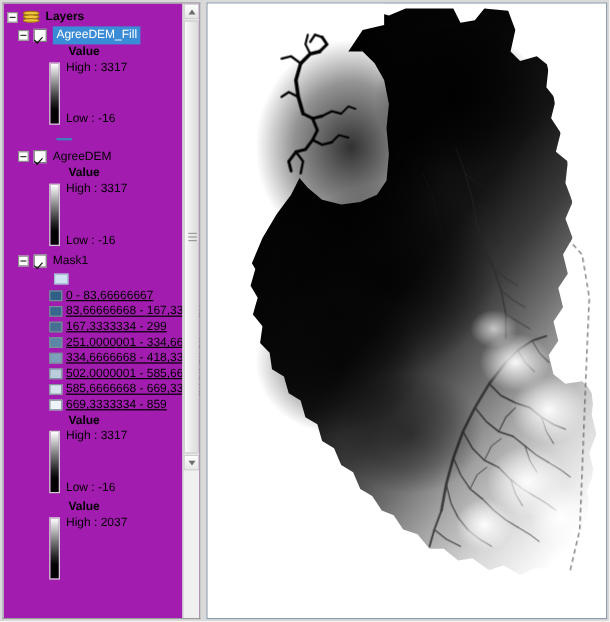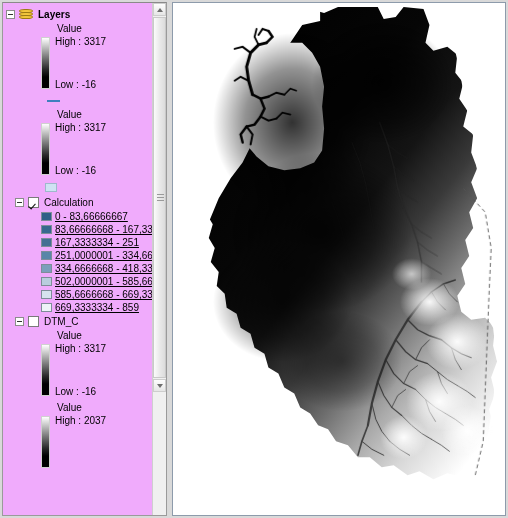--- a/index.html
+++ b/index.html
@@ -25,21 +25,21 @@
     background: #ffffff;
     border: 1px solid #9a9a9a;
     border-top-color: #8a8a8a;
     overflow: hidden;
   }
   #toc-scrollarea {
     position: absolute;
     left: 0; top: 0;
     width: 176px; height: 100%;
     overflow: hidden;
-    background: #f0abfc;
+    background: #a21caf;
     padding-top: 3px;
   }
 
   .row {
     display: flex;
     align-items: center;
     height: 15px;
     white-space: nowrap;
     font-size: 10px;
     color: #000000;
@@ -140,20 +140,21 @@
     height: 54px;
     font-size: 10px;
   }
   .ramp-labels span { line-height: 11px; }
 
   .value-row {
     padding-left: 54px;
     height: 14px;
     font-size: 10px;
     line-height: 14px;
+    font-weight: bold;
   }
 
   
   .class-row {
     display: flex;
     align-items: center;
     height: 13px;
     padding-left: 38px;
     font-size: 10px;
     white-space: nowrap;
@@ -247,62 +248,72 @@
       <div class="row root-row">
         <span class="expander"></span>
         <span class="layers-icon">
             <i></i>
             <i></i>
             <i></i>
           </span>
         <span class="root-label">Layers</span>
       </div>
 
+      <div class="row ind1">
+        <span class="expander"></span>
+        <span class="cbox checked"></span>
+        <span class="lname selected">AgreeDEM_Fill</span>
+      </div>
       <div class="row value-row">Value</div>
       <div class="ramp-block">
         <span class="ramp"></span>
         <span class="ramp-labels">
           <span>High : 3317</span>
           <span>Low : -16</span>
         </span>
       </div>
 
       <div class="line-sym-row">
         <span class="line-sym"></span>
       </div>
 
+      <div class="row ind1">
+        <span class="expander"></span>
+        <span class="cbox checked"></span>
+        <span class="lname">AgreeDEM</span>
+      </div>
       <div class="row value-row">Value</div>
       <div class="ramp-block">
         <span class="ramp"></span>
         <span class="ramp-labels">
           <span>High : 3317</span>
           <span>Low : -16</span>
         </span>
       </div>
 
-      <div class="mask-row">
-        <span class="mask-sq"></span>
-      </div>
-
       <div class="row ind1">
         <span class="expander"></span>
         <span class="cbox checked"></span>
-        <span class="lname">Calculation</span>
-      </div>
+        <span class="lname">Mask1</span>
+      </div>
+      <div class="mask-row">
+        <span class="mask-sq"></span>
+      </div>
+
       <div class="class-row">
         <span class="swatch" style="background: rgb(47, 95, 135);"></span>
         <span class="class-label">0 - 83,66666667</span>
       </div>
       <div class="class-row">
         <span class="swatch" style="background: rgb(56, 104, 142);"></span>
         <span class="class-label">83,66666668 - 167,333333</span>
       </div>
       <div class="class-row">
         <span class="swatch" style="background: rgb(69, 111, 147);"></span>
-        <span class="class-label">167,3333334 - 251</span>
+        <span class="class-label">167,3333334 - 299</span>
       </div>
       <div class="class-row">
         <span class="swatch" style="background: rgb(90, 134, 168);"></span>
         <span class="class-label">251,0000001 - 334,666666</span>
       </div>
       <div class="class-row">
         <span class="swatch" style="background: rgb(124, 159, 187);"></span>
         <span class="class-label">334,6666668 - 418,333333</span>
       </div>
       <div class="class-row">
@@ -311,25 +322,20 @@
       </div>
       <div class="class-row">
         <span class="swatch" style="background: rgb(214, 227, 238);"></span>
         <span class="class-label">585,6666668 - 669,333333</span>
       </div>
       <div class="class-row">
         <span class="swatch" style="background: rgb(237, 243, 248);"></span>
         <span class="class-label">669,3333334 - 859</span>
       </div>
 
-      <div class="row ind1">
-        <span class="expander"></span>
-        <span class="cbox"></span>
-        <span class="lname">DTM_C</span>
-      </div>
       <div class="row value-row">Value</div>
       <div class="ramp-block">
         <span class="ramp"></span>
         <span class="ramp-labels">
           <span>High : 3317</span>
           <span>Low : -16</span>
         </span>
       </div>
 
       <div class="row value-row">Value</div>

